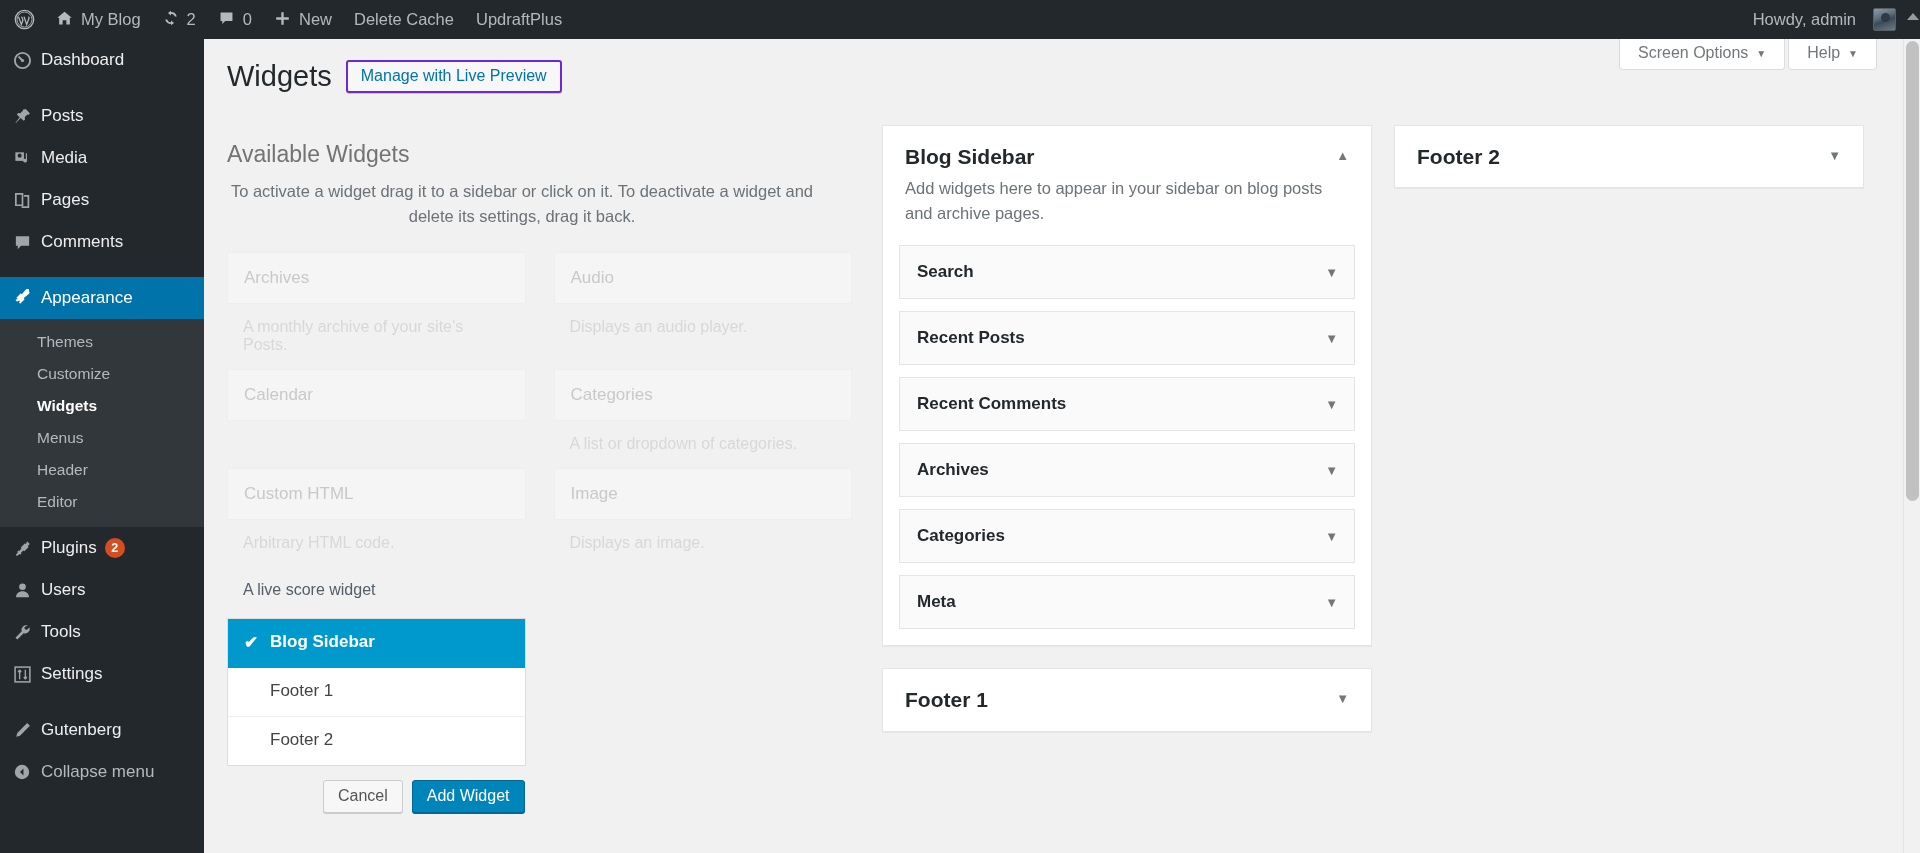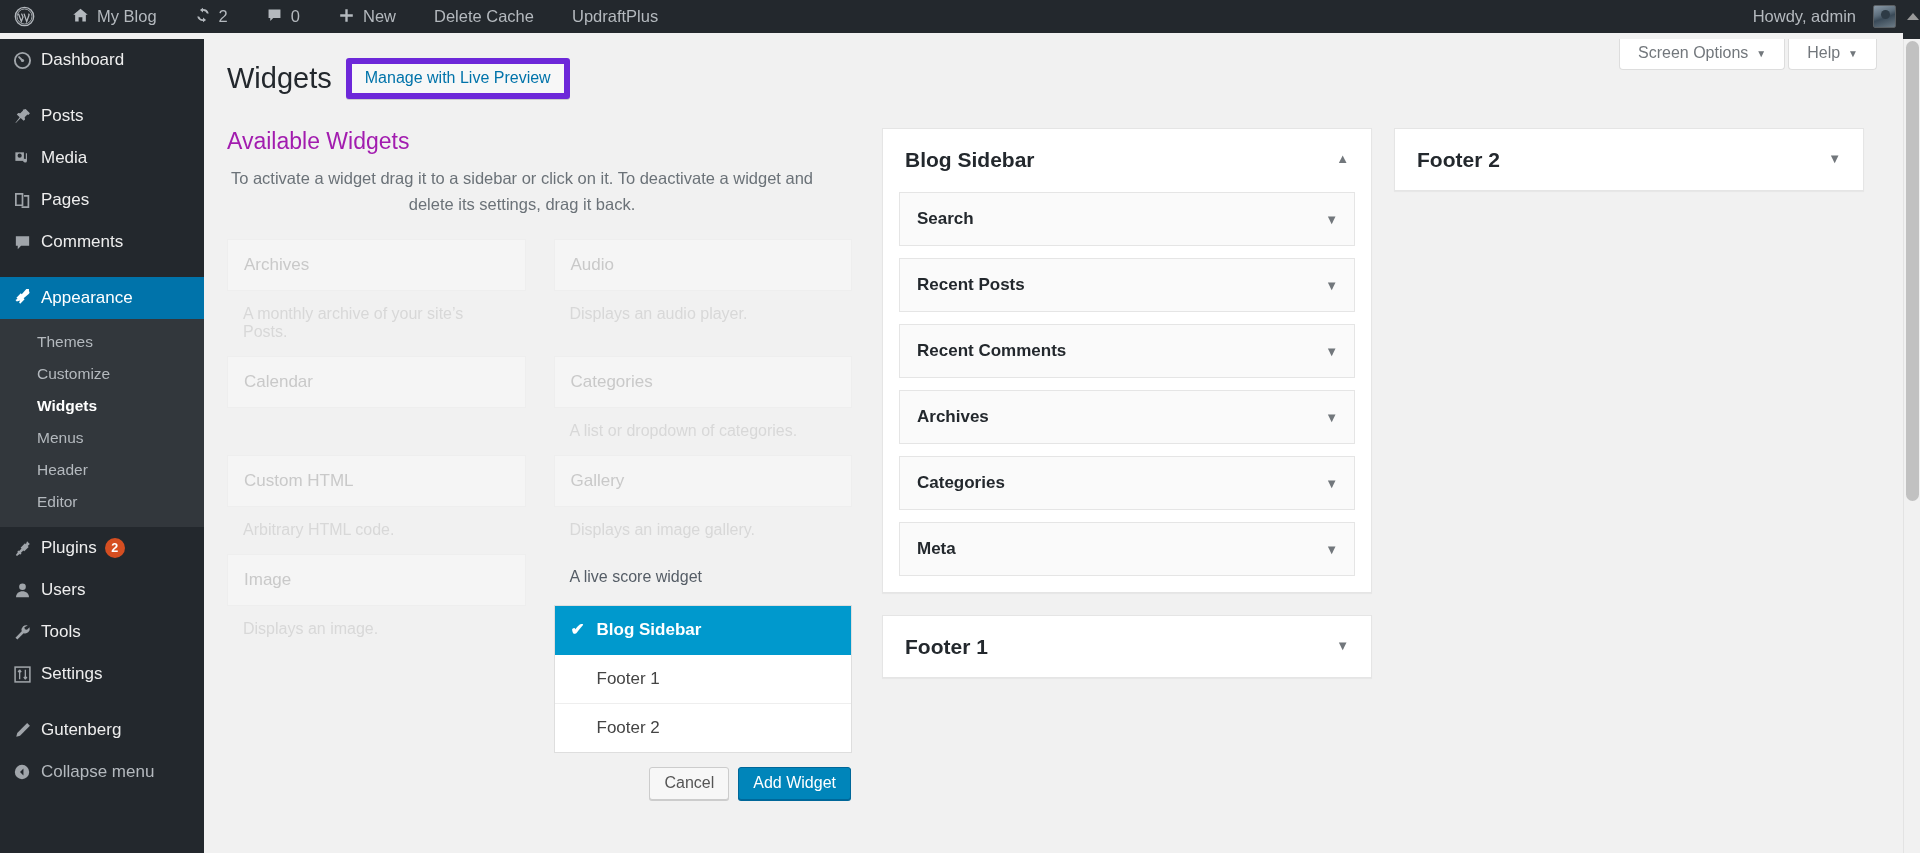--- a/index.html
+++ b/index.html
@@ -6,27 +6,26 @@
   html, body {
     width: 1920px; height: 853px;
     overflow: hidden;
     font-family: "Liberation Sans", sans-serif;
     background: #f1f1f1;
   }
 
   
   #adminbar {
     position: absolute; top: 0; left: 0;
-    width: 1920px; height: 33px;
+    width: 1920px; height: 39px;
     background: #23282d;
     color: #b4b9be;
     display: flex; align-items: center;
     font-size: 16.5px;
     z-index: 60;
-    gap: 16px;
   }
   .ab-item {
     display: flex; align-items: center; gap: 8px;
     height: 39px; padding: 0 11px;
     color: #b4b9be; white-space: nowrap;
     cursor: pointer;
   }
   .ab-logo { padding: 0 10px 0 14px; }
   .ab-icn { display: inline-block; line-height: 1; }
   .ab-right { margin-left: auto; display: flex; align-items: center; }
@@ -110,38 +109,38 @@
 
   .wrap { padding: 14px 25px 0 27px; }
 
   .page-title-row { display: flex; align-items: center; gap: 14px; margin-top: 5px; }
   h1.page-title {
     font-size: 29px; font-weight: 400; color: #23282d;
     line-height: 1.3;
   }
   .btn-live-preview {
     display: inline-block;
-    background: #f7f7f7; border: 6px solid #6d28d9;
+    background: #f7f7f7; border: 2px solid #6d28d9;
     border-radius: 3px;
     color: #0073aa; font-size: 16px;
     padding: 5px 13px 6px; cursor: pointer;
     box-shadow: 0 1px 0 #ccc;
   }
 
   
   .widget-cols {
     display: flex; align-items: flex-start;
     margin-top: 29px; gap: 0;
   }
   .col-left { width: 625px; flex: 0 0 625px; }
   .col-mid  { width: 490px; flex: 0 0 490px; margin-left: 30px; }
   .col-right{ width: 470px; flex: 0 0 470px; margin-left: 22px; }
 
   h2.sect {
-    font-size: 23px; font-weight: 400; color: #a21caf; margin-bottom: 11px;
+    font-size: 23px; font-weight: 400; color: #737373; margin-bottom: 11px; margin-top: 16px;
   }
   p.sect-desc {
     font-size: 16.5px; color: #6b7278; line-height: 1.55; margin-bottom: 22px;
     max-width: 590px;
     text-align: center;
   }
 
   
   .avail-grid {
     display: grid;
@@ -509,24 +508,20 @@
           <div class="avail-cell">
             <div class="w-card">Categories</div>
             <div class="w-desc">A list or dropdown of categories.</div>
           </div>
 
           <div class="avail-cell">
             <div class="w-card">Custom HTML</div>
             <div class="w-desc">Arbitrary HTML code.</div>
           </div>
 
-          <div class="avail-cell">
-            <div class="w-card">Gallery</div>
-            <div class="w-desc">Displays an image gallery.</div>
-          </div>
 
           <div class="avail-cell">
             <div class="w-card">Image</div>
             <div class="w-desc">Displays an image.</div>
           </div>
 
           <div class="avail-cell">
             <div class="w-desc open">A live score widget</div>
 
             <div class="chooser">
@@ -553,20 +548,21 @@
         </div>
       </div>
 
       <div class="col-mid">
 
         <div class="panel">
           <div class="panel-head">
             <span class="panel-title">Blog Sidebar</span>
             <span class="toggle-ind">▲</span>
           </div>
+          <div class="panel-desc">Add widgets here to appear in your sidebar on blog posts and archive pages.</div>
           <div class="panel-body">
 
             <div class="sb-widget">
               <span class="sb-widget-title">Search</span>
               <span class="toggle-ind">▼</span>
             </div>
 
             <div class="sb-widget">
               <span class="sb-widget-title">Recent Posts</span>
               <span class="toggle-ind">▼</span>

